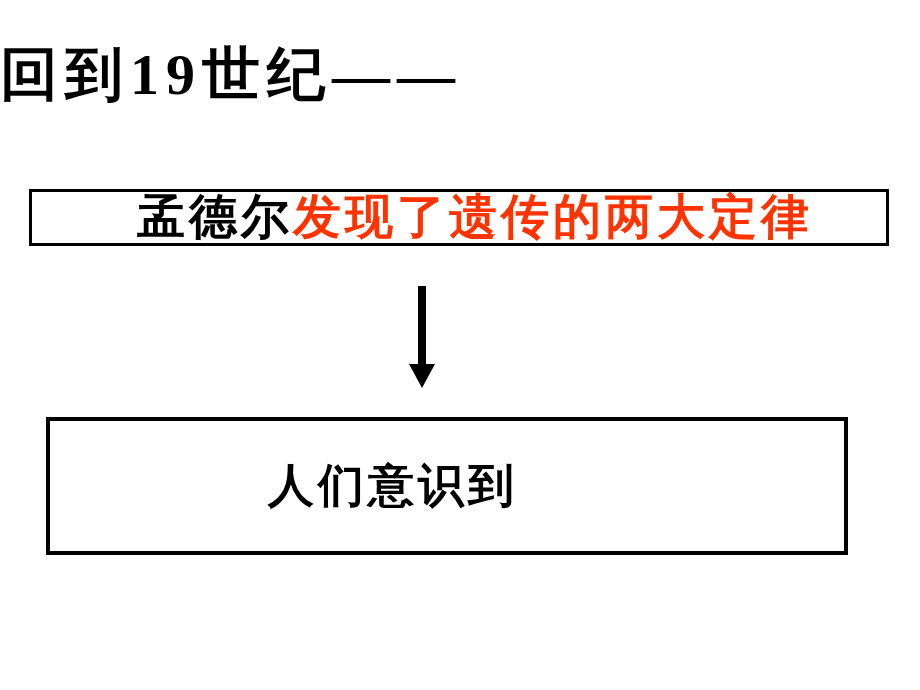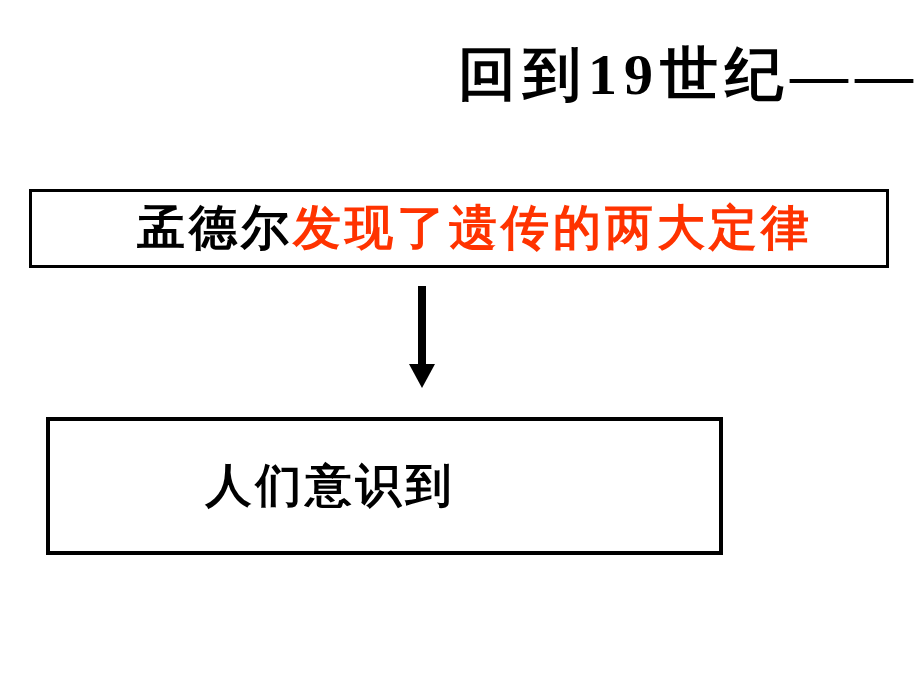--- a/index.html
+++ b/index.html
@@ -14,21 +14,21 @@
     background: #ffffff;
     overflow: hidden;
     font-family: "Liberation Serif", "DejaVu Serif", serif;
     color: #000000;
   }
   .slide-title {
     position: absolute;
     left: 0;
     top: 40px;
     width: 920px;
-    text-align: right;
+    text-align: left;
     font-size: 58px;
     font-weight: bold;
     letter-spacing: 7px;
     white-space: nowrap;
     line-height: 1.2;
   }
   .box {
     position: absolute;
     box-sizing: border-box;
     border-style: solid;
@@ -36,35 +36,35 @@
     background: #ffffff;
     display: flex;
     flex-direction: column;
     align-items: center;
     justify-content: center;
   }
   .box-mendel {
     left: 29px;
     top: 189px;
     width: 860px;
-    height: 79px;
+    height: 57px;
     border-width: 3px;
     padding-left: 32px;
   }
   .box-mendel .box-line {
     font-size: 48px;
     font-weight: bold;
     letter-spacing: 4px;
     white-space: nowrap;
     line-height: 1.1;
   }
   .box-realize {
     left: 46px;
     top: 417px;
-    width: 677px;
+    width: 802px;
     height: 138px;
     border-width: 4px;
   }
   .box-realize .box-line {
     font-size: 46px;
     font-weight: bold;
     letter-spacing: 4px;
     white-space: nowrap;
     line-height: 60px;
   }

